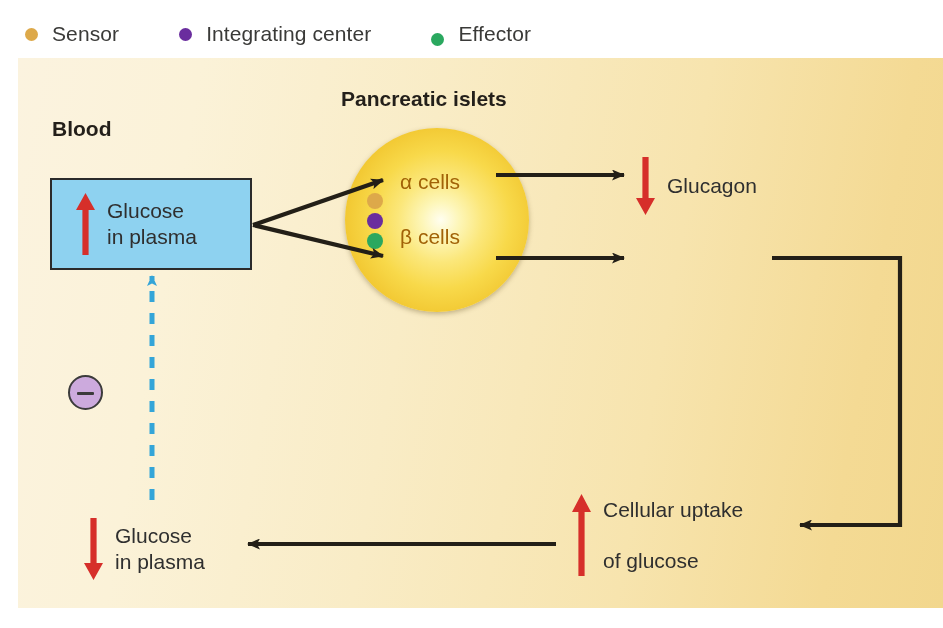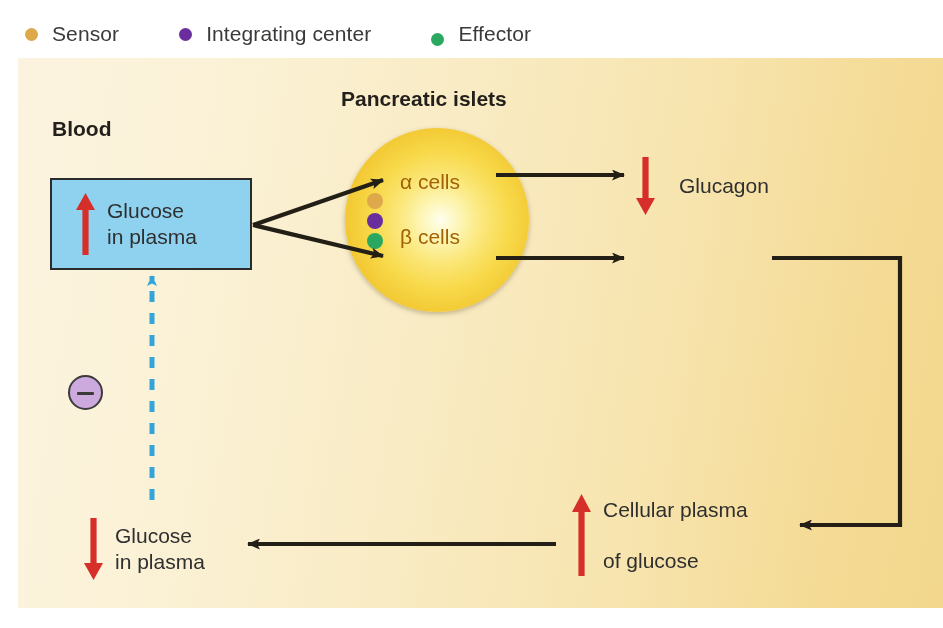--- a/index.html
+++ b/index.html
@@ -155,21 +155,20 @@
   }
   .islet-dot.d1 { top: 193px; }
   .islet-dot.d2 { top: 213px; }
   .islet-dot.d3 { top: 233px; }
 
   
   .hormone {
     position: absolute;
     display: flex;
     align-items: center;
-    gap: 12px;
   }
   .hormone-text {
     font-size: 21px;
     color: #2f2f2f;
     white-space: nowrap;
     margin-left: 12px;
   }
   .hormone.glucagon { left: 636px; top: 157px; }
   .hormone.insulin  { left: 636px; top: 237px; }
 
@@ -266,21 +265,21 @@
   </div>
 
 
   <div class="outcome uptake">
     <span>
       <svg class="arrow-glyph" width="19" height="82" viewBox="0 0 19 82" aria-hidden="true">
         <polygon points="9.5,0 19,18 12.6,18 12.6,82 6.4,82 6.4,18 0,18" fill="#d62f2a"></polygon>
       </svg>
     </span>
     <span class="outcome-text">
-      <span>Cellular plasma</span><br>
+      <span>Cellular uptake</span><br>
       <br>
       <span>of glucose</span>
     </span>
   </div>
 
   <div class="outcome low-glucose">
     <span>
       <svg class="arrow-glyph" width="19" height="62" viewBox="0 0 19 62" aria-hidden="true">
         <polygon points="9.5,62 19,45 12.6,45 12.6,0 6.4,0 6.4,45 0,45" fill="#d62f2a"></polygon>
       </svg>

